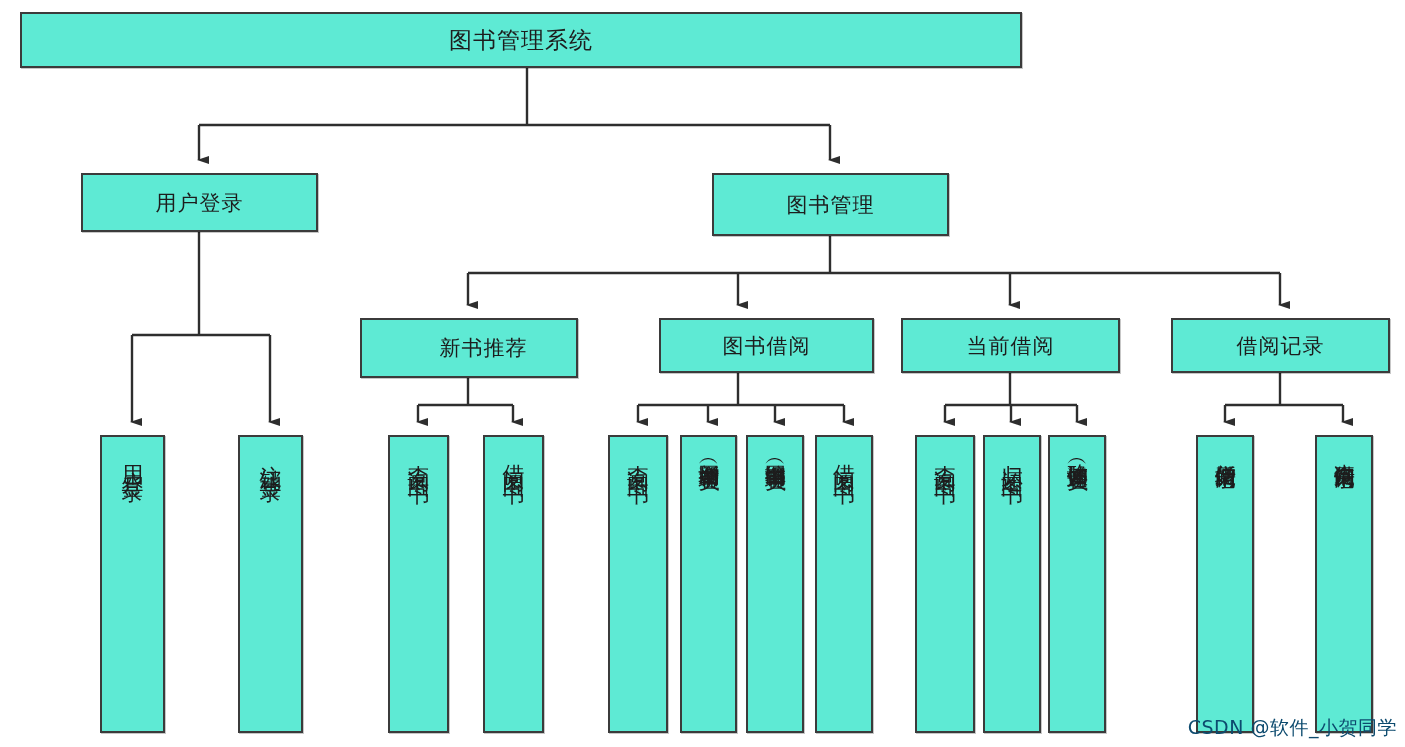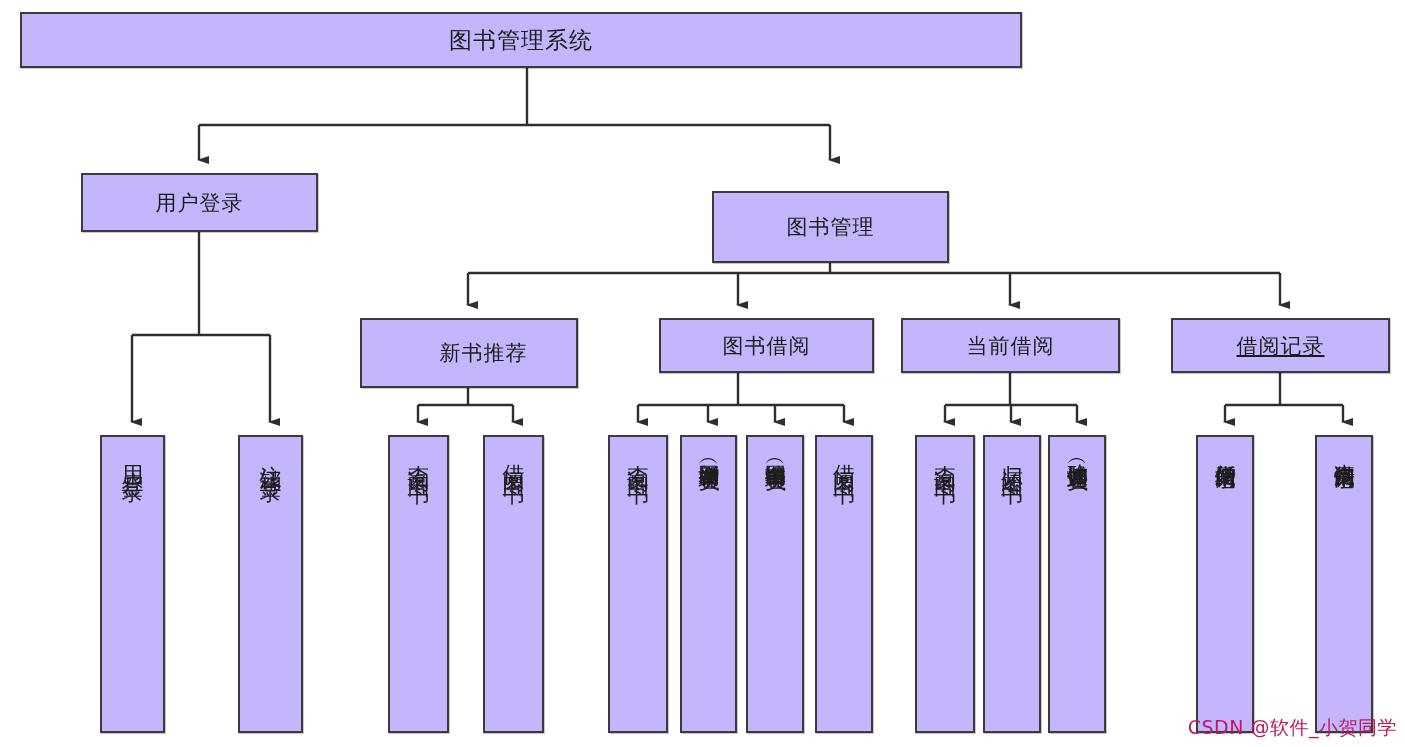--- a/index.html
+++ b/index.html
@@ -21,21 +21,21 @@
     position: absolute;
     left: 0;
     top: 0;
     width: 1405px;
     height: 747px;
     pointer-events: none;
   }
   .node {
     position: absolute;
     box-sizing: border-box;
-    background: #c4b5fd;
+    background: #5eead4;
     border: 2px solid #3b3b3b;
     box-shadow: 1px 1px 0 rgba(0,0,0,0.22);
     display: flex;
     align-items: center;
     justify-content: center;
     color: #1d1d1d;
   }
   .node-h {
     font-size: 21px;
     letter-spacing: 1px;
@@ -62,21 +62,21 @@
     font-size: 21px;
   }
   .vtext.mid {
     letter-spacing: 6px;
   }
   .watermark {
     position: absolute;
     right: 8px;
     bottom: 6px;
     font-size: 19px;
-    color: #be185d;
+    color: #0c4a6e;
     white-space: nowrap;
     letter-spacing: 0.5px;
   }
 </style>
 </head>
 <body>
 
 <div id="canvas">
 
   <svg class="wires" viewBox="0 0 1405 747">
@@ -129,34 +129,34 @@
     </g>
   </svg>
 
   <div class="node node-root" style="left:20px; top:12px; width:1002px; height:56px;">
     <span class="node-h">图书管理系统</span>
   </div>
 
   <div class="node" style="left:81px; top:173px; width:237px; height:59px;">
     <span class="node-h">用户登录</span>
   </div>
-  <div class="node" style="left:712px; top:191px; width:237px; height:72px;">
+  <div class="node" style="left:712px; top:173px; width:237px; height:63px;">
     <span class="node-h">图书管理</span>
   </div>
 
-  <div class="node" style="left:360px; top:318px; width:218px; height:70px;padding-left:29px;">
+  <div class="node" style="left:360px; top:318px; width:218px; height:60px;padding-left:29px;">
     <span class="node-h">新书推荐</span>
   </div>
   <div class="node" style="left:631px; top:318px; width:215px; height:55px;margin-left:28px;">
     <span class="node-h">图书借阅</span>
   </div>
   <div class="node" style="left:901px; top:318px; width:219px; height:55px;align-items:center;">
     <span class="node-h">当前借阅</span>
   </div>
-  <div class="node" style="left:1171px; top:318px; width:219px; height:55px;text-decoration:underline;">
+  <div class="node" style="left:1171px; top:318px; width:219px; height:55px;">
     <span class="node-h">借阅记录</span>
   </div>
 
   <div class="node node-v" style="left:100px; top:435px; width:65px; height:298px;">
     <span class="vtext mid">用户登录</span>
   </div>
   <div class="node node-v" style="left:238px; top:435px; width:65px; height:298px;">
     <span class="vtext mid">注销登录</span>
   </div>
 

